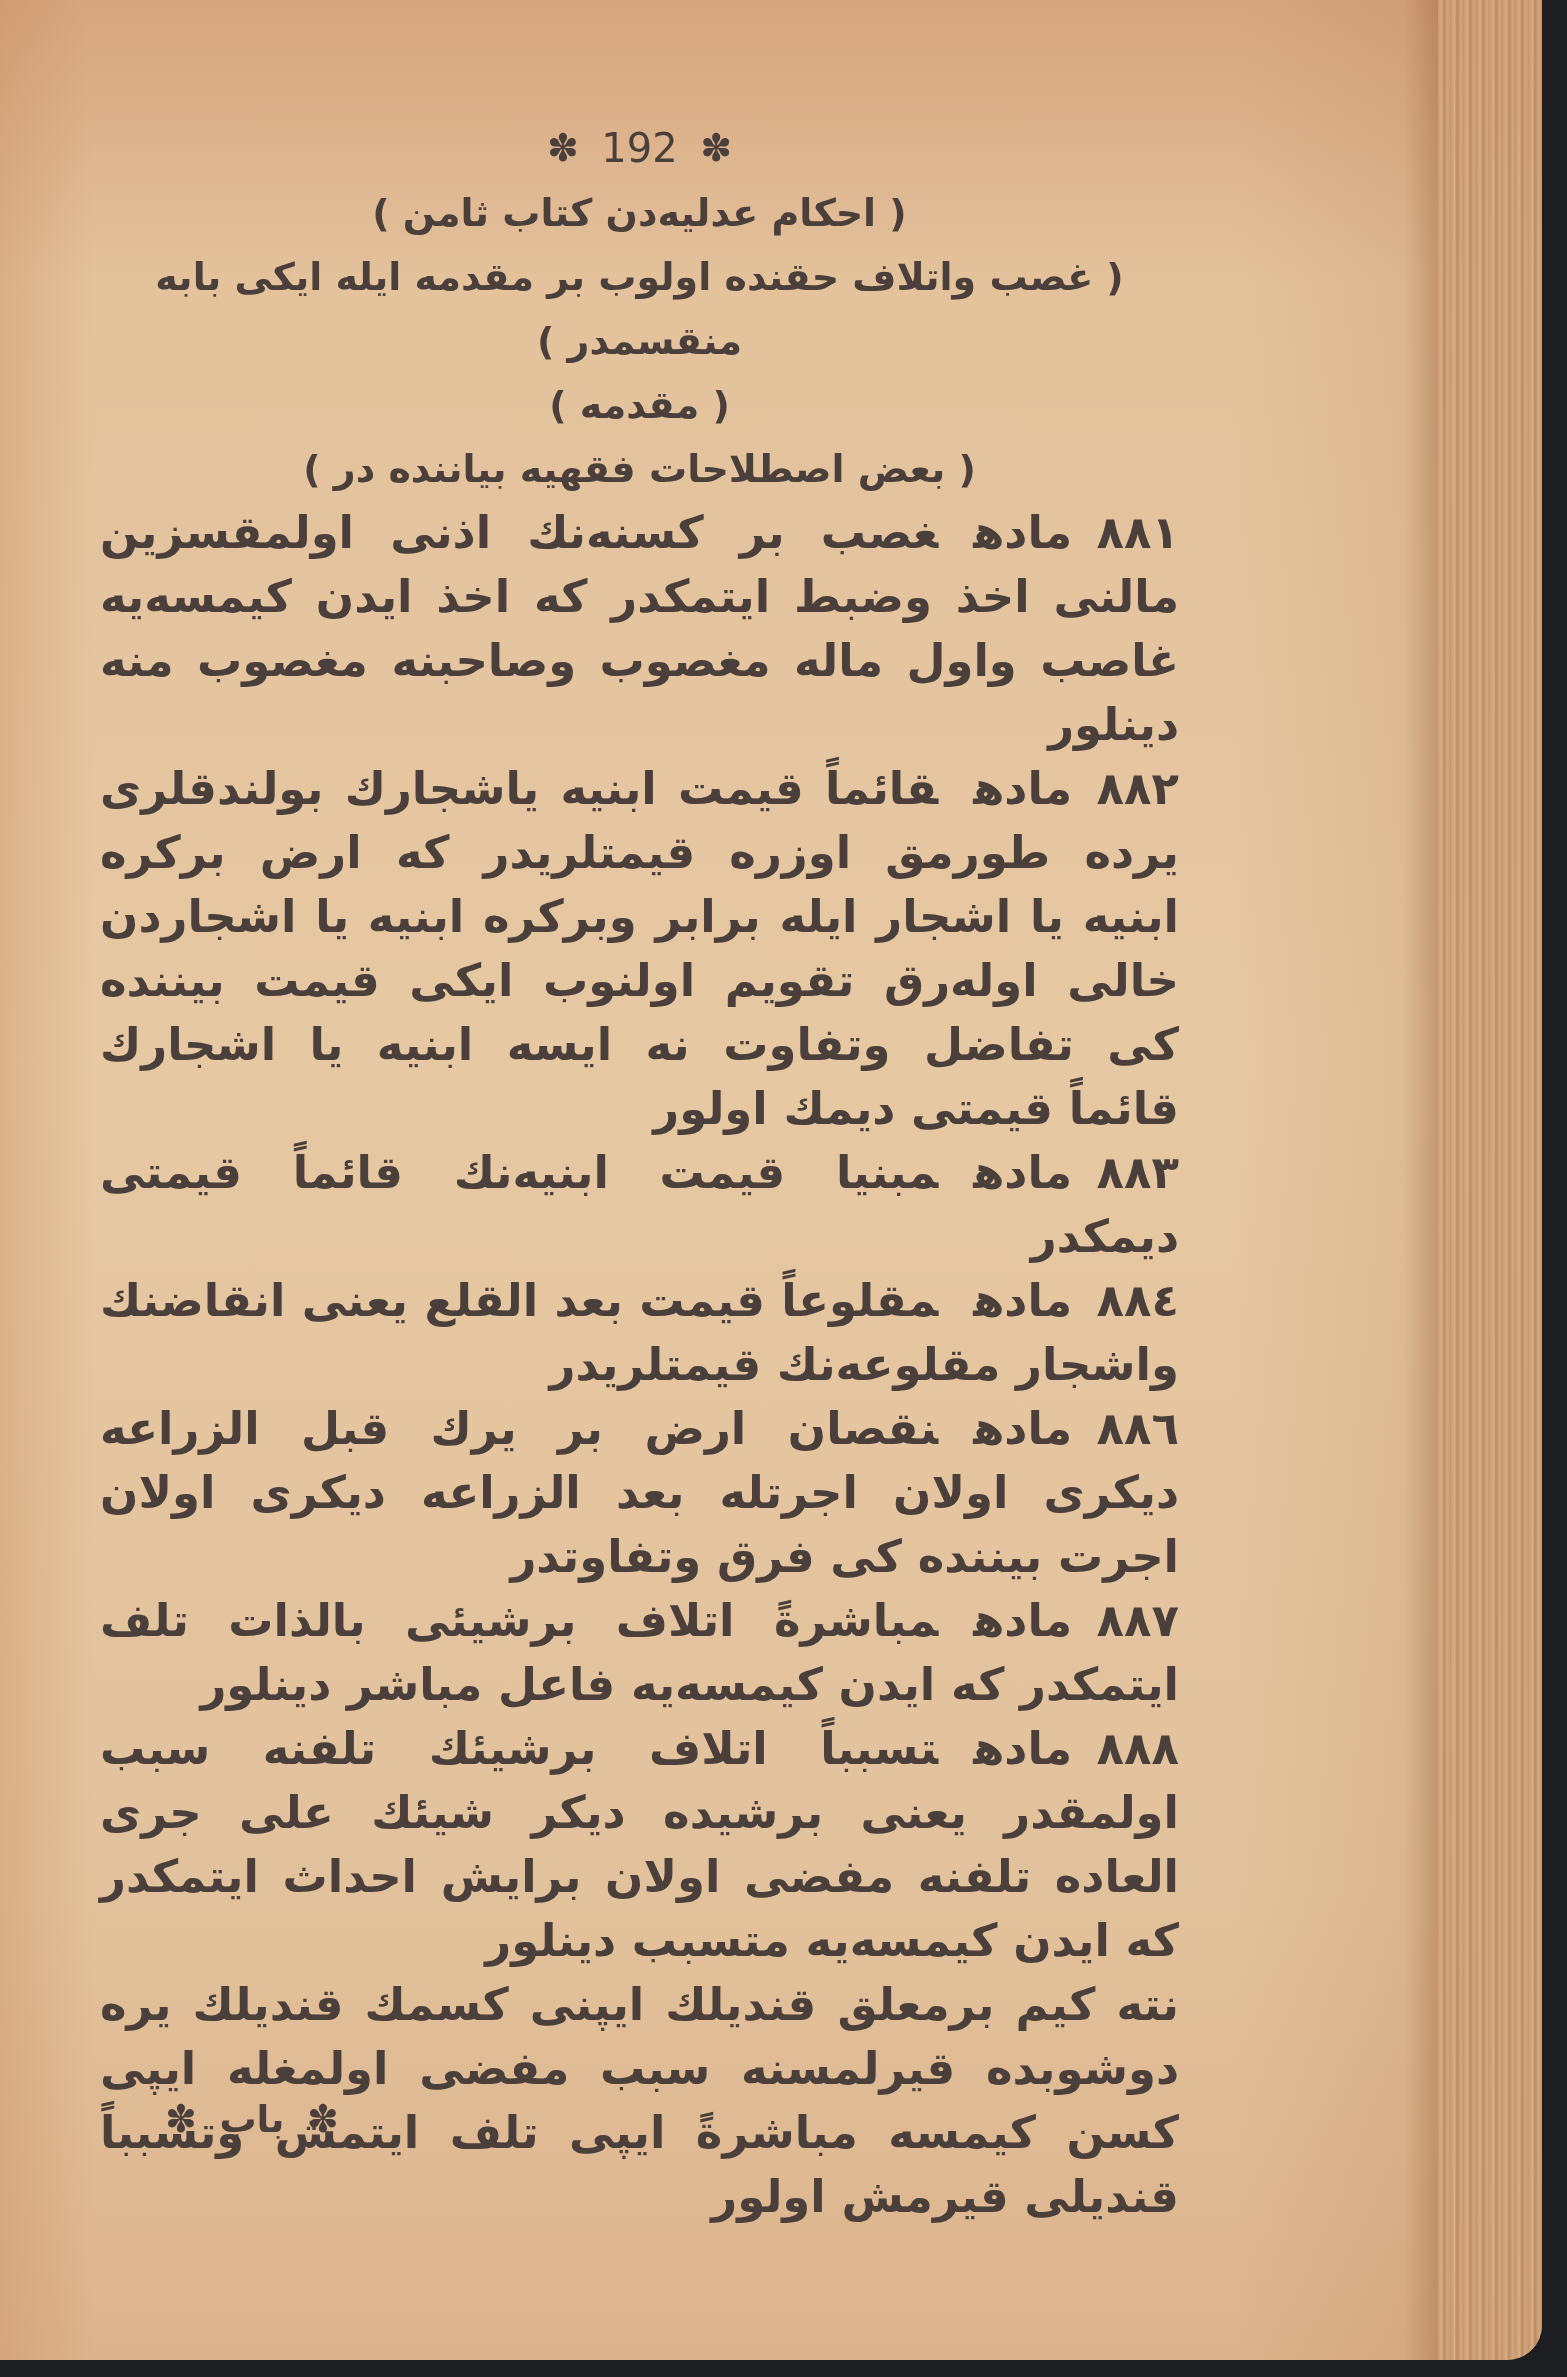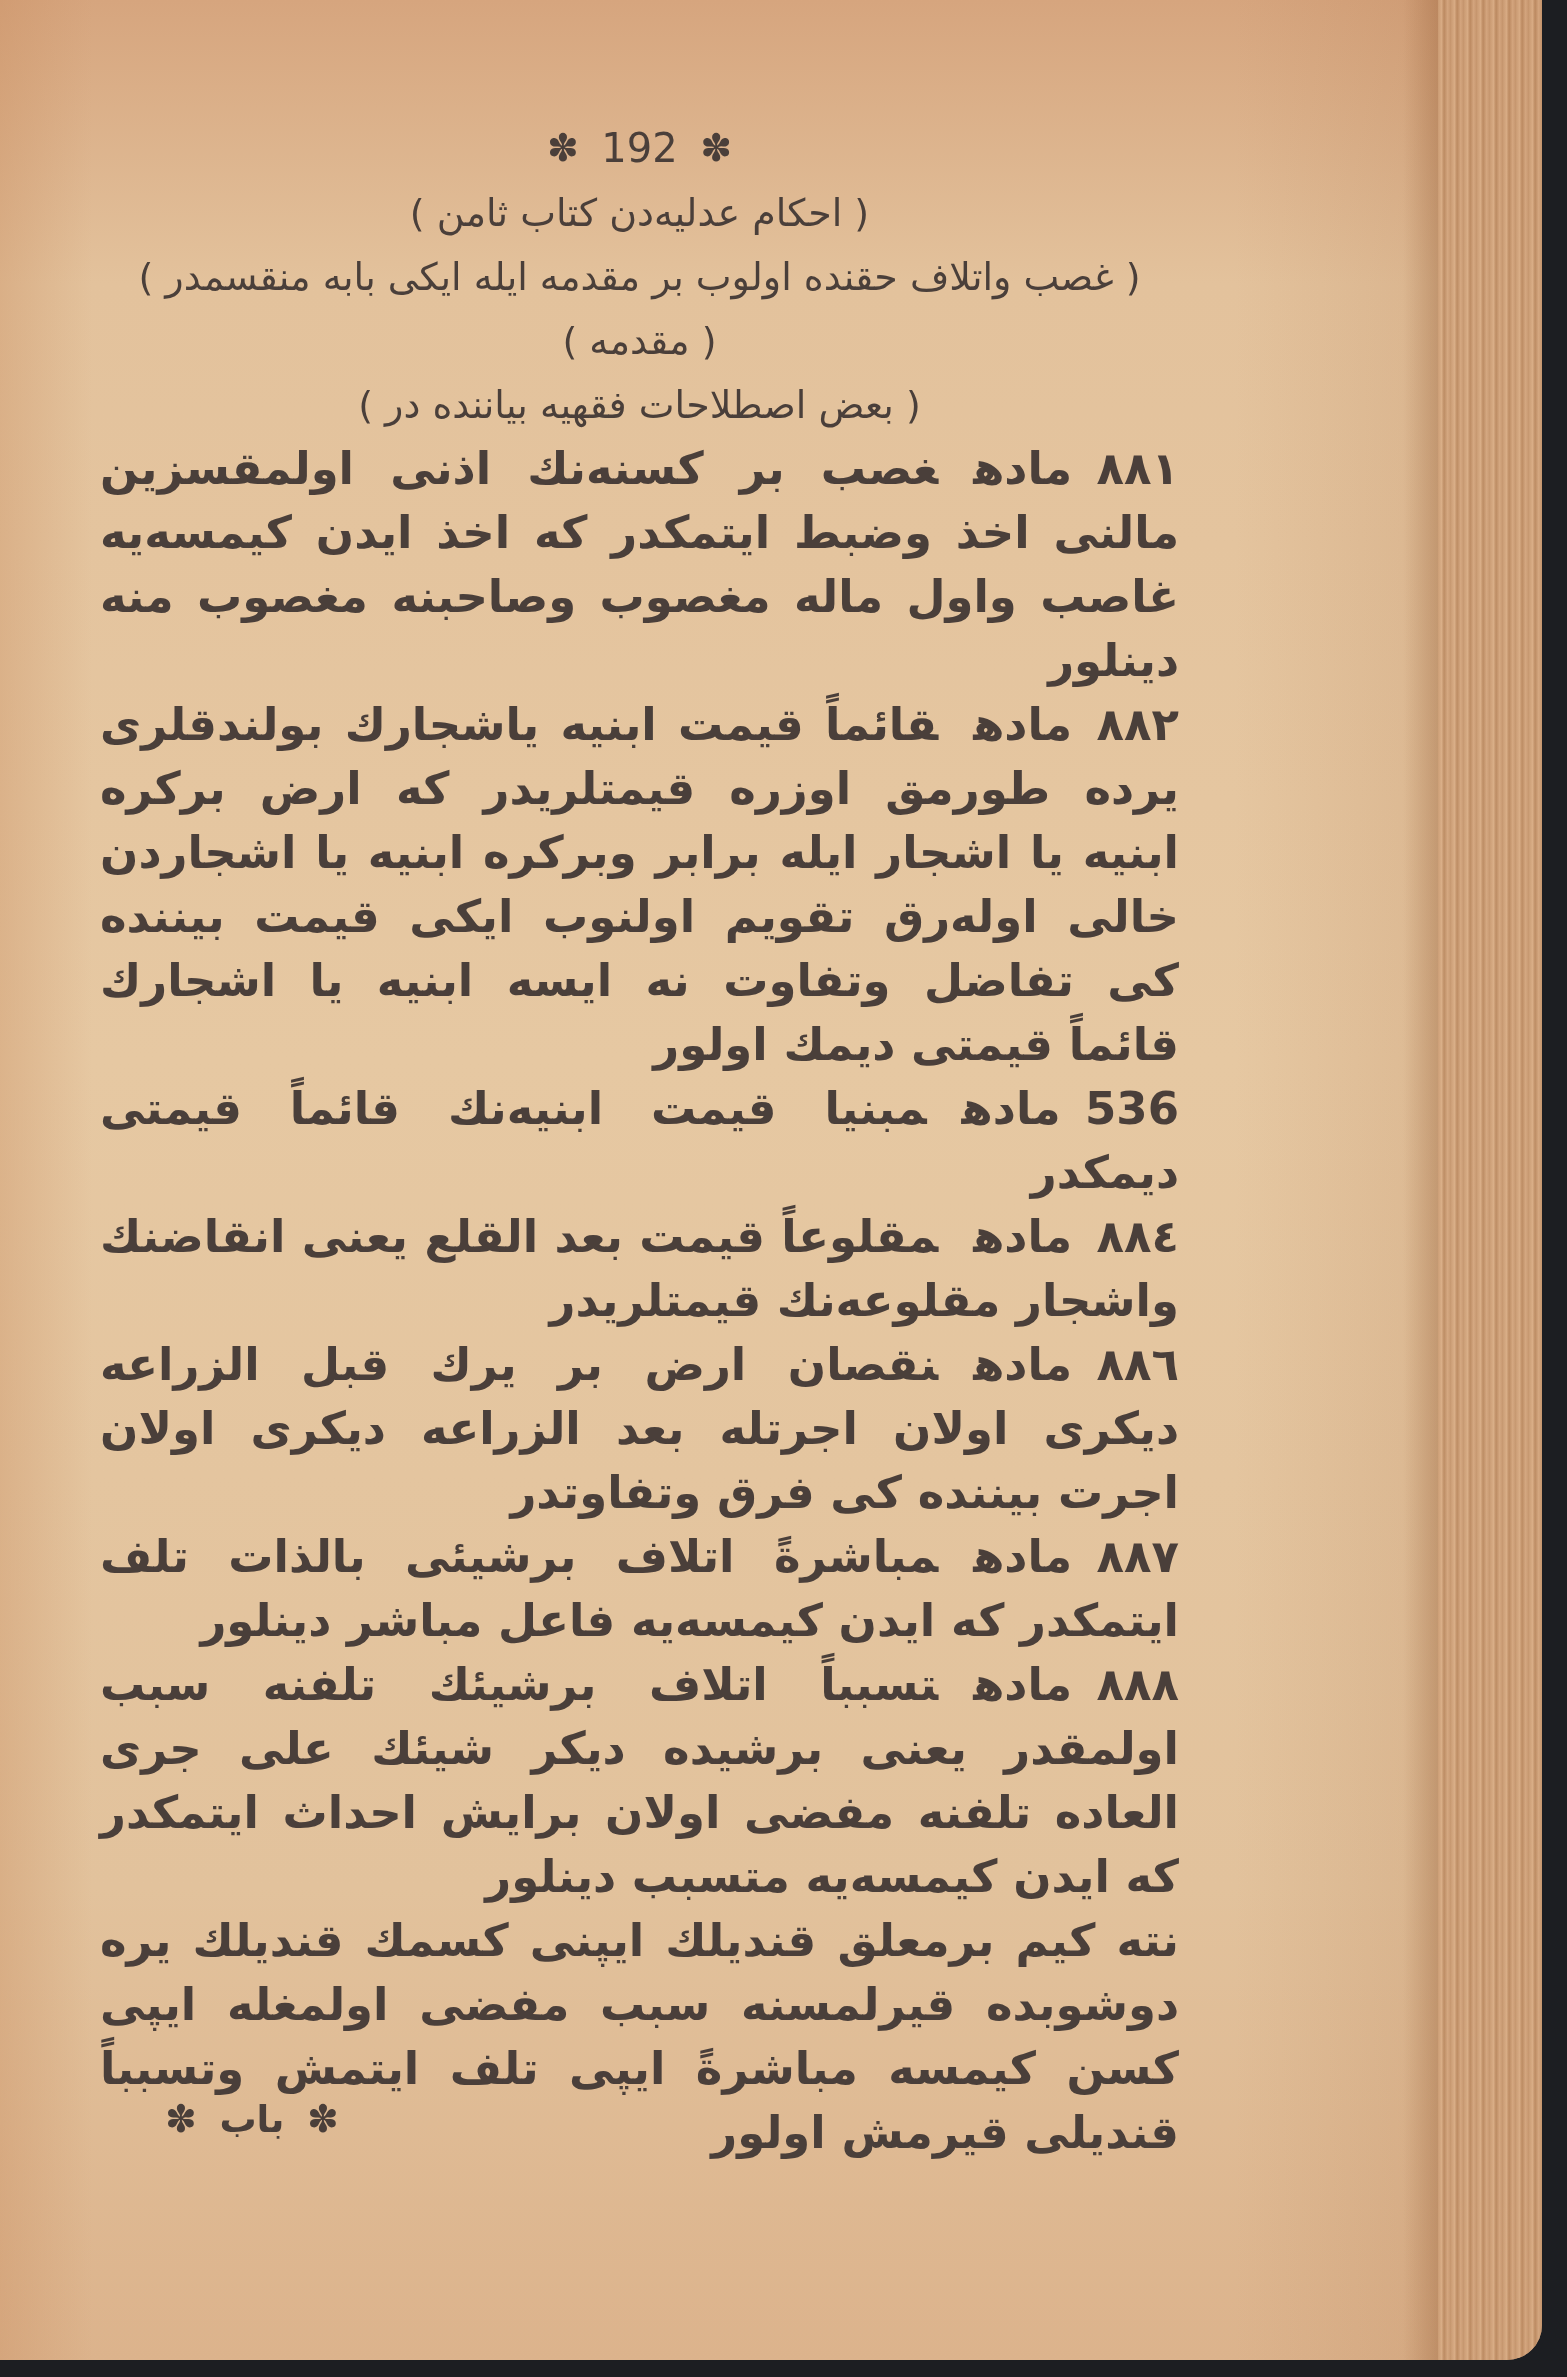--- a/index.html
+++ b/index.html
@@ -30,21 +30,21 @@
     position:absolute; left:100px; top:122px; width:1079px;
     direction:rtl; color:#4a3f3a;
     font-family:"DejaVu Sans", sans-serif;
   }
   .center { text-align:center; }
   .page-num {
     font-size:40px; line-height:52px; margin-bottom:7px;
     display:flex; justify-content:center; align-items:center; gap:22.6px;
   }
   .orn { font-size:38px; color:#4a3f3a; }
-  .heading { font-size:38px; line-height:64px; font-weight:normal; }
+  .heading { font-size:38px; line-height:64px; font-weight:bold; }
   .para {
     font-size:45px; line-height:64px; font-weight:bold;
     text-align:justify; text-align-last:right;
   }
   .article { margin:0; }
   .art-num { margin-left:24.4px; }
   .art-word { margin-left:35px; }
   .footer-orn {
     position:absolute; left:165px; top:2097px;
     direction:rtl; display:flex; gap:22.6px; align-items:center;
@@ -70,21 +70,21 @@
     <div class="heading center">( مقدمه )</div>
     <div class="heading center">( بعض اصطلاحات فقهيه بياننده در )</div>
 
     <p class="para article">
       <span class="art-num">٨٨١</span><span class="art-word">ماده</span><span>غصب بر كسنه‌نك اذنى اولمقسزين مالنى اخذ وضبط ايتمكدر كه اخذ ايدن كيمسه‌يه غاصب واول ماله مغصوب وصاحبنه مغصوب منه دينلور</span>
     </p>
     <p class="para article">
       <span class="art-num">٨٨٢</span><span class="art-word">ماده</span><span>قائماً قيمت ابنيه ياشجارك بولندقلرى يرده طورمق اوزره قيمتلريدر كه ارض بركره ابنيه يا اشجار ايله برابر وبركره ابنيه يا اشجاردن خالى اوله‌رق تقويم اولنوب ايكى قيمت بيننده كى تفاضل وتفاوت نه ايسه ابنيه يا اشجارك قائماً قيمتى ديمك اولور</span>
     </p>
     <p class="para article">
-      <span class="art-num">536</span><span class="art-word">ماده</span><span>مبنيا قيمت ابنيه‌نك قائماً قيمتى ديمكدر</span>
+      <span class="art-num">٨٨٣</span><span class="art-word">ماده</span><span>مبنيا قيمت ابنيه‌نك قائماً قيمتى ديمكدر</span>
     </p>
     <p class="para article">
       <span class="art-num">٨٨٤</span><span class="art-word">ماده</span><span>مقلوعاً قيمت بعد القلع يعنى انقاضنك واشجار مقلوعه‌نك قيمتلريدر</span>
     </p>
     <p class="para article">
       <span class="art-num">٨٨٦</span><span class="art-word">ماده</span><span>نقصان ارض بر يرك قبل الزراعه ديكرى اولان اجرتله بعد الزراعه ديكرى اولان اجرت بيننده كى فرق وتفاوتدر</span>
     </p>
     <p class="para article">
       <span class="art-num">٨٨٧</span><span class="art-word">ماده</span><span>مباشرةً اتلاف برشيئى بالذات تلف ايتمكدر كه ايدن كيمسه‌يه فاعل مباشر دينلور</span>
     </p>

